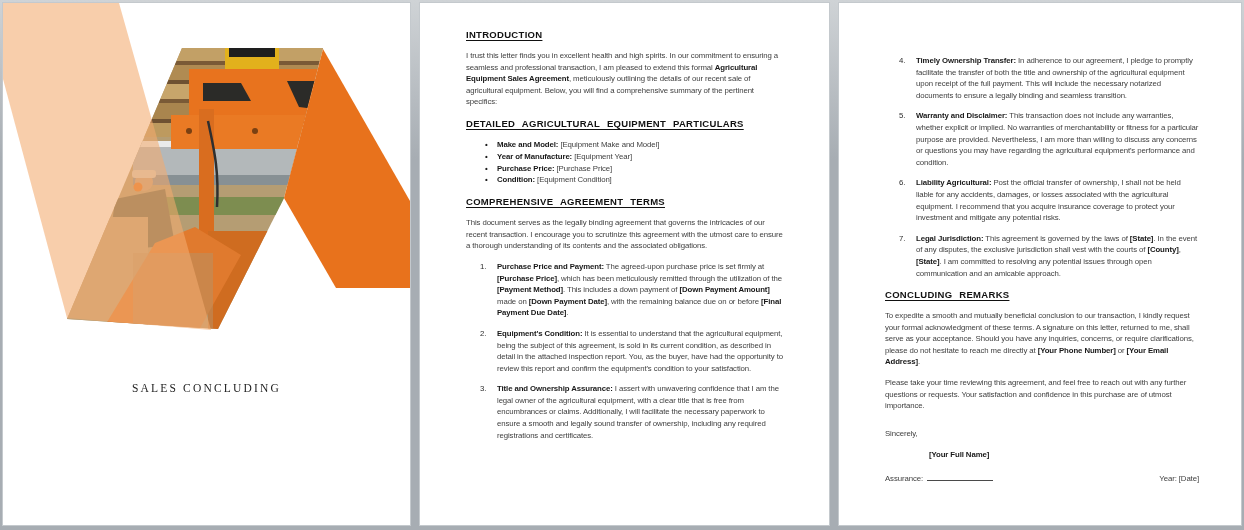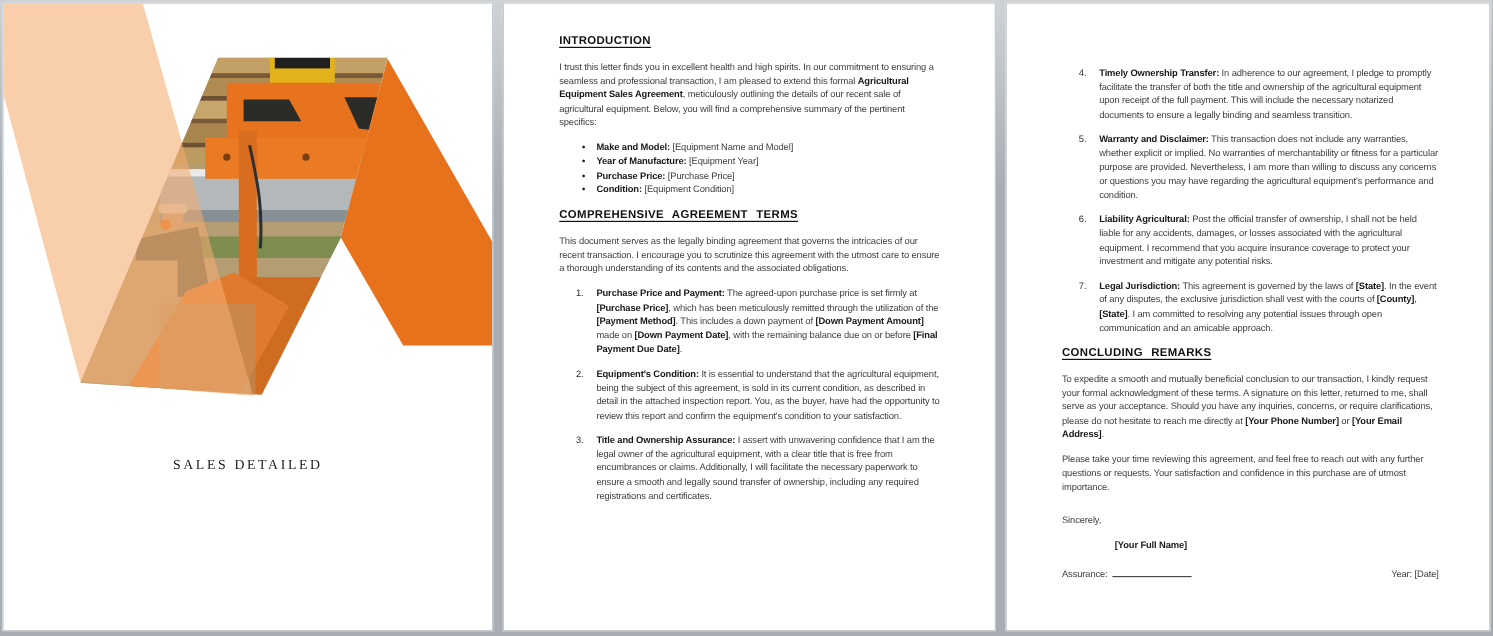--- a/index.html
+++ b/index.html
@@ -90,31 +90,32 @@
         <circle cx="260" cy="300" r="26" fill="#3f3f3f"></circle>
         <circle cx="260" cy="300" r="10" fill="#6b6b6b"></circle>
         <rect x="130" y="250" width="80" height="84" fill="#b98f62" opacity="0.55"></rect>
       </g>
 
       <polygon points="0,0 116,0 208,327 64,315 0,76" fill="rgba(243,170,110,0.58)"></polygon>
 
       <polygon points="320,46 407,198 407,285 333,285 281,195" fill="#e8721c"></polygon>
     </svg>
     <div class="cover-title-wrap">
-      <div class="cover-sub">SALES DETAILED</div>
+      <div class="cover-sub">SALES CONCLUDING</div>
     </div>
   </section>
 
   <section class="page page2">
     <div class="content">
       <h2 class="dh first">INTRODUCTION</h2>
       <p class="para"><span>I trust this letter finds you in excellent health and high spirits. In our commitment to ensuring a seamless and professional transaction, I am pleased to extend this formal </span><span class="b">Agricultural Equipment Sales Agreement</span><span>, meticulously outlining the details of our recent sale of agricultural equipment. Below, you will find a comprehensive summary of the pertinent specifics:</span></p>
 
+      <h2 class="dh">DETAILED AGRICULTURAL EQUIPMENT PARTICULARS</h2>
       <ul class="bullets">
-        <li><span class="b">Make and Model:</span> <span>[Equipment Name and Model]</span></li>
+        <li><span class="b">Make and Model:</span> <span>[Equipment Make and Model]</span></li>
         <li><span class="b">Year of Manufacture:</span> <span>[Equipment Year]</span></li>
         <li><span class="b">Purchase Price:</span> <span>[Purchase Price]</span></li>
         <li><span class="b">Condition:</span> <span>[Equipment Condition]</span></li>
       </ul>
 
       <h2 class="dh">COMPREHENSIVE AGREEMENT TERMS</h2>
       <p class="para"><span>This document serves as the legally binding agreement that governs the intricacies of our recent transaction. I encourage you to scrutinize this agreement with the utmost care to ensure a thorough understanding of its contents and the associated obligations.</span></p>
 
       <ol class="nums">
         <li><span class="num">1.</span><span><span class="b">Purchase Price and Payment:</span><span> The agreed-upon purchase price is set firmly at </span><span class="b">[Purchase Price]</span><span>, which has been meticulously remitted through the utilization of the </span><span class="b">[Payment Method]</span><span>. This includes a down payment of </span><span class="b">[Down Payment Amount]</span><span> made on </span><span class="b">[Down Payment Date]</span><span>, with the remaining balance due on or before </span><span class="b">[Final Payment Due Date]</span><span>.</span></span></li>

